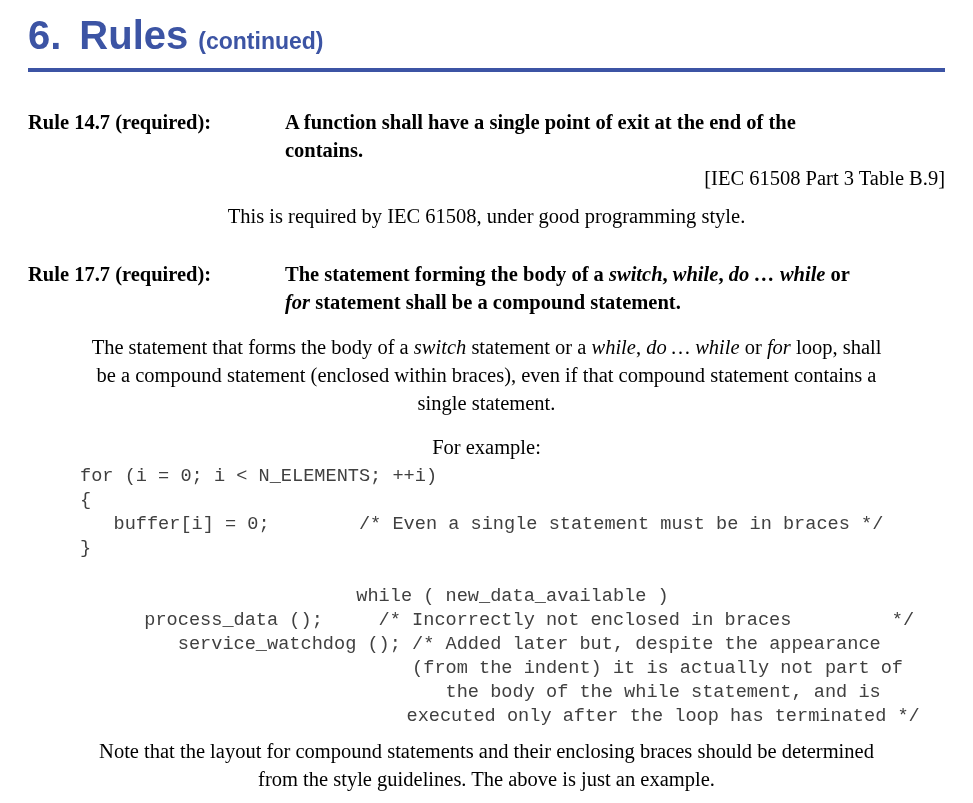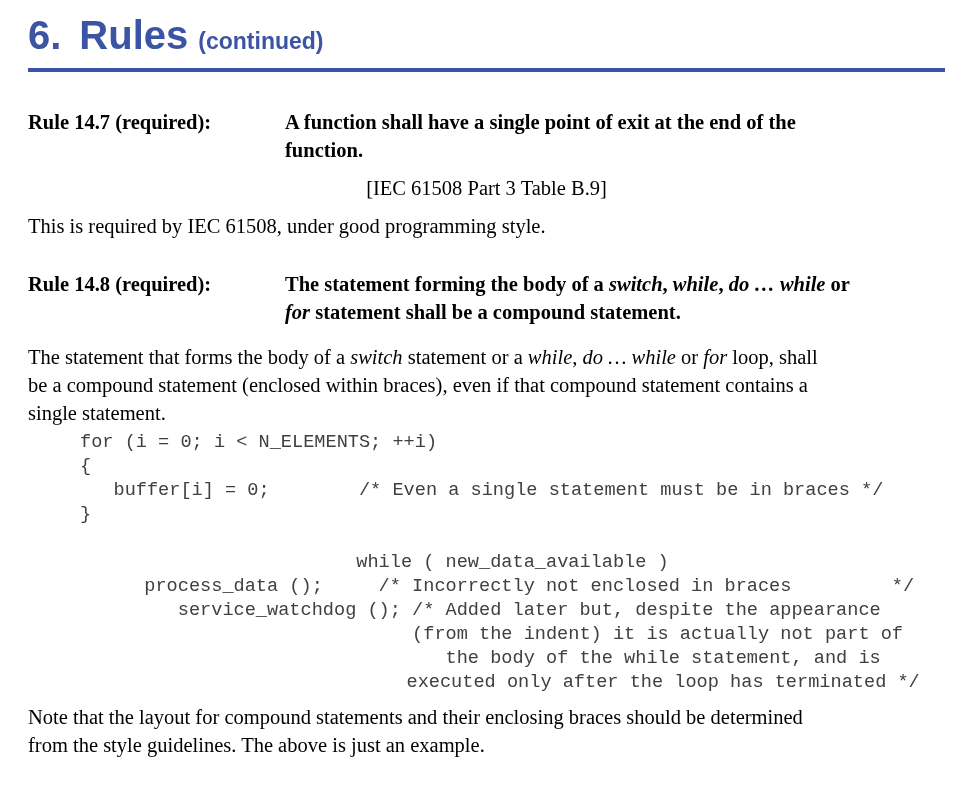--- a/index.html
+++ b/index.html
@@ -32,25 +32,26 @@
   .rule-label {
     flex: 0 0 257px; width: 257px;
     font-weight: bold; font-size: 20.5px; line-height: 28px;
   }
   .rule-statement {
     font-weight: bold; font-size: 20.5px; line-height: 28px;
     width: 660px;
   }
   .rule-ref {
     font-size: 20.5px; line-height: 28px;
-    text-align: center; margin-top: 10px;
+    text-align: right; 
   }
   .body-text {
     font-size: 20.5px; line-height: 28px;
     margin: 10px 0 0 0;
+    text-align: center;
   }
   .desc { margin-top: 17px; }
   .example-intro { margin-top: 16px; }
 
   
   pre.code {
     font-family: "Liberation Mono", monospace;
     font-size: 18.6px; line-height: 24px;
     color: #404040;
     margin: 4px 0 0 52px; padding: 0;
@@ -70,35 +71,36 @@
       <span class="hdr-number">6.</span>
       <span class="hdr-title">Rules</span>
       <span class="hdr-suffix">(continued)</span>
     </div>
     <div class="title-rule"></div>
   </header>
 
   <section>
     <div class="rule-row">
       <div class="rule-label">Rule 14.7 (required):</div>
-      <div class="rule-statement"><span>A function shall have a single point of exit at the end of the</span><br><span>function.</span></div>
+      <div class="rule-statement"><span>A function shall have a single point of exit at the end of the</span><br><span>contains.</span></div>
     </div>
     <div class="rule-ref">[IEC 61508 Part 3 Table B.9]</div>
     <p class="body-text">This is required by IEC 61508, under good programming style.</p>
   </section>
 
   <section>
     <div class="rule-row second">
-      <div class="rule-label">Rule 14.8 (required):</div>
+      <div class="rule-label">Rule 17.7 (required):</div>
       <div class="rule-statement"><span>The statement forming the body of a </span><span class="it">switch</span><span>, </span><span class="it">while</span><span>, </span><span class="it">do … while</span><span> or</span><br><span class="it">for</span><span> statement shall be a compound statement.</span></div>
     </div>
     <p class="body-text desc"><span>The statement that forms the body of a </span><span class="it">switch</span><span> statement or a </span><span class="it">while</span><span>, </span><span class="it">do … while</span><span> or </span><span class="it">for</span><span> loop, shall</span><br><span>be a compound statement (enclosed within braces), even if that compound statement contains a</span><br><span>single statement.</span></p>
   </section>
 
   <section>
+    <p class="body-text example-intro">For example:</p>
     <pre class="code">for (i = 0; i &lt; N_ELEMENTS; ++i)
 {
    buffer[i] = 0;        /* Even a single statement must be in braces */
 }</pre>
     <pre class="code second">while ( new_data_available )
    process_data ();     /* Incorrectly not enclosed in braces         */
    service_watchdog (); /* Added later but, despite the appearance
                           (from the indent) it is actually not part of
                            the body of the while statement, and is
                            executed only after the loop has terminated */</pre>

